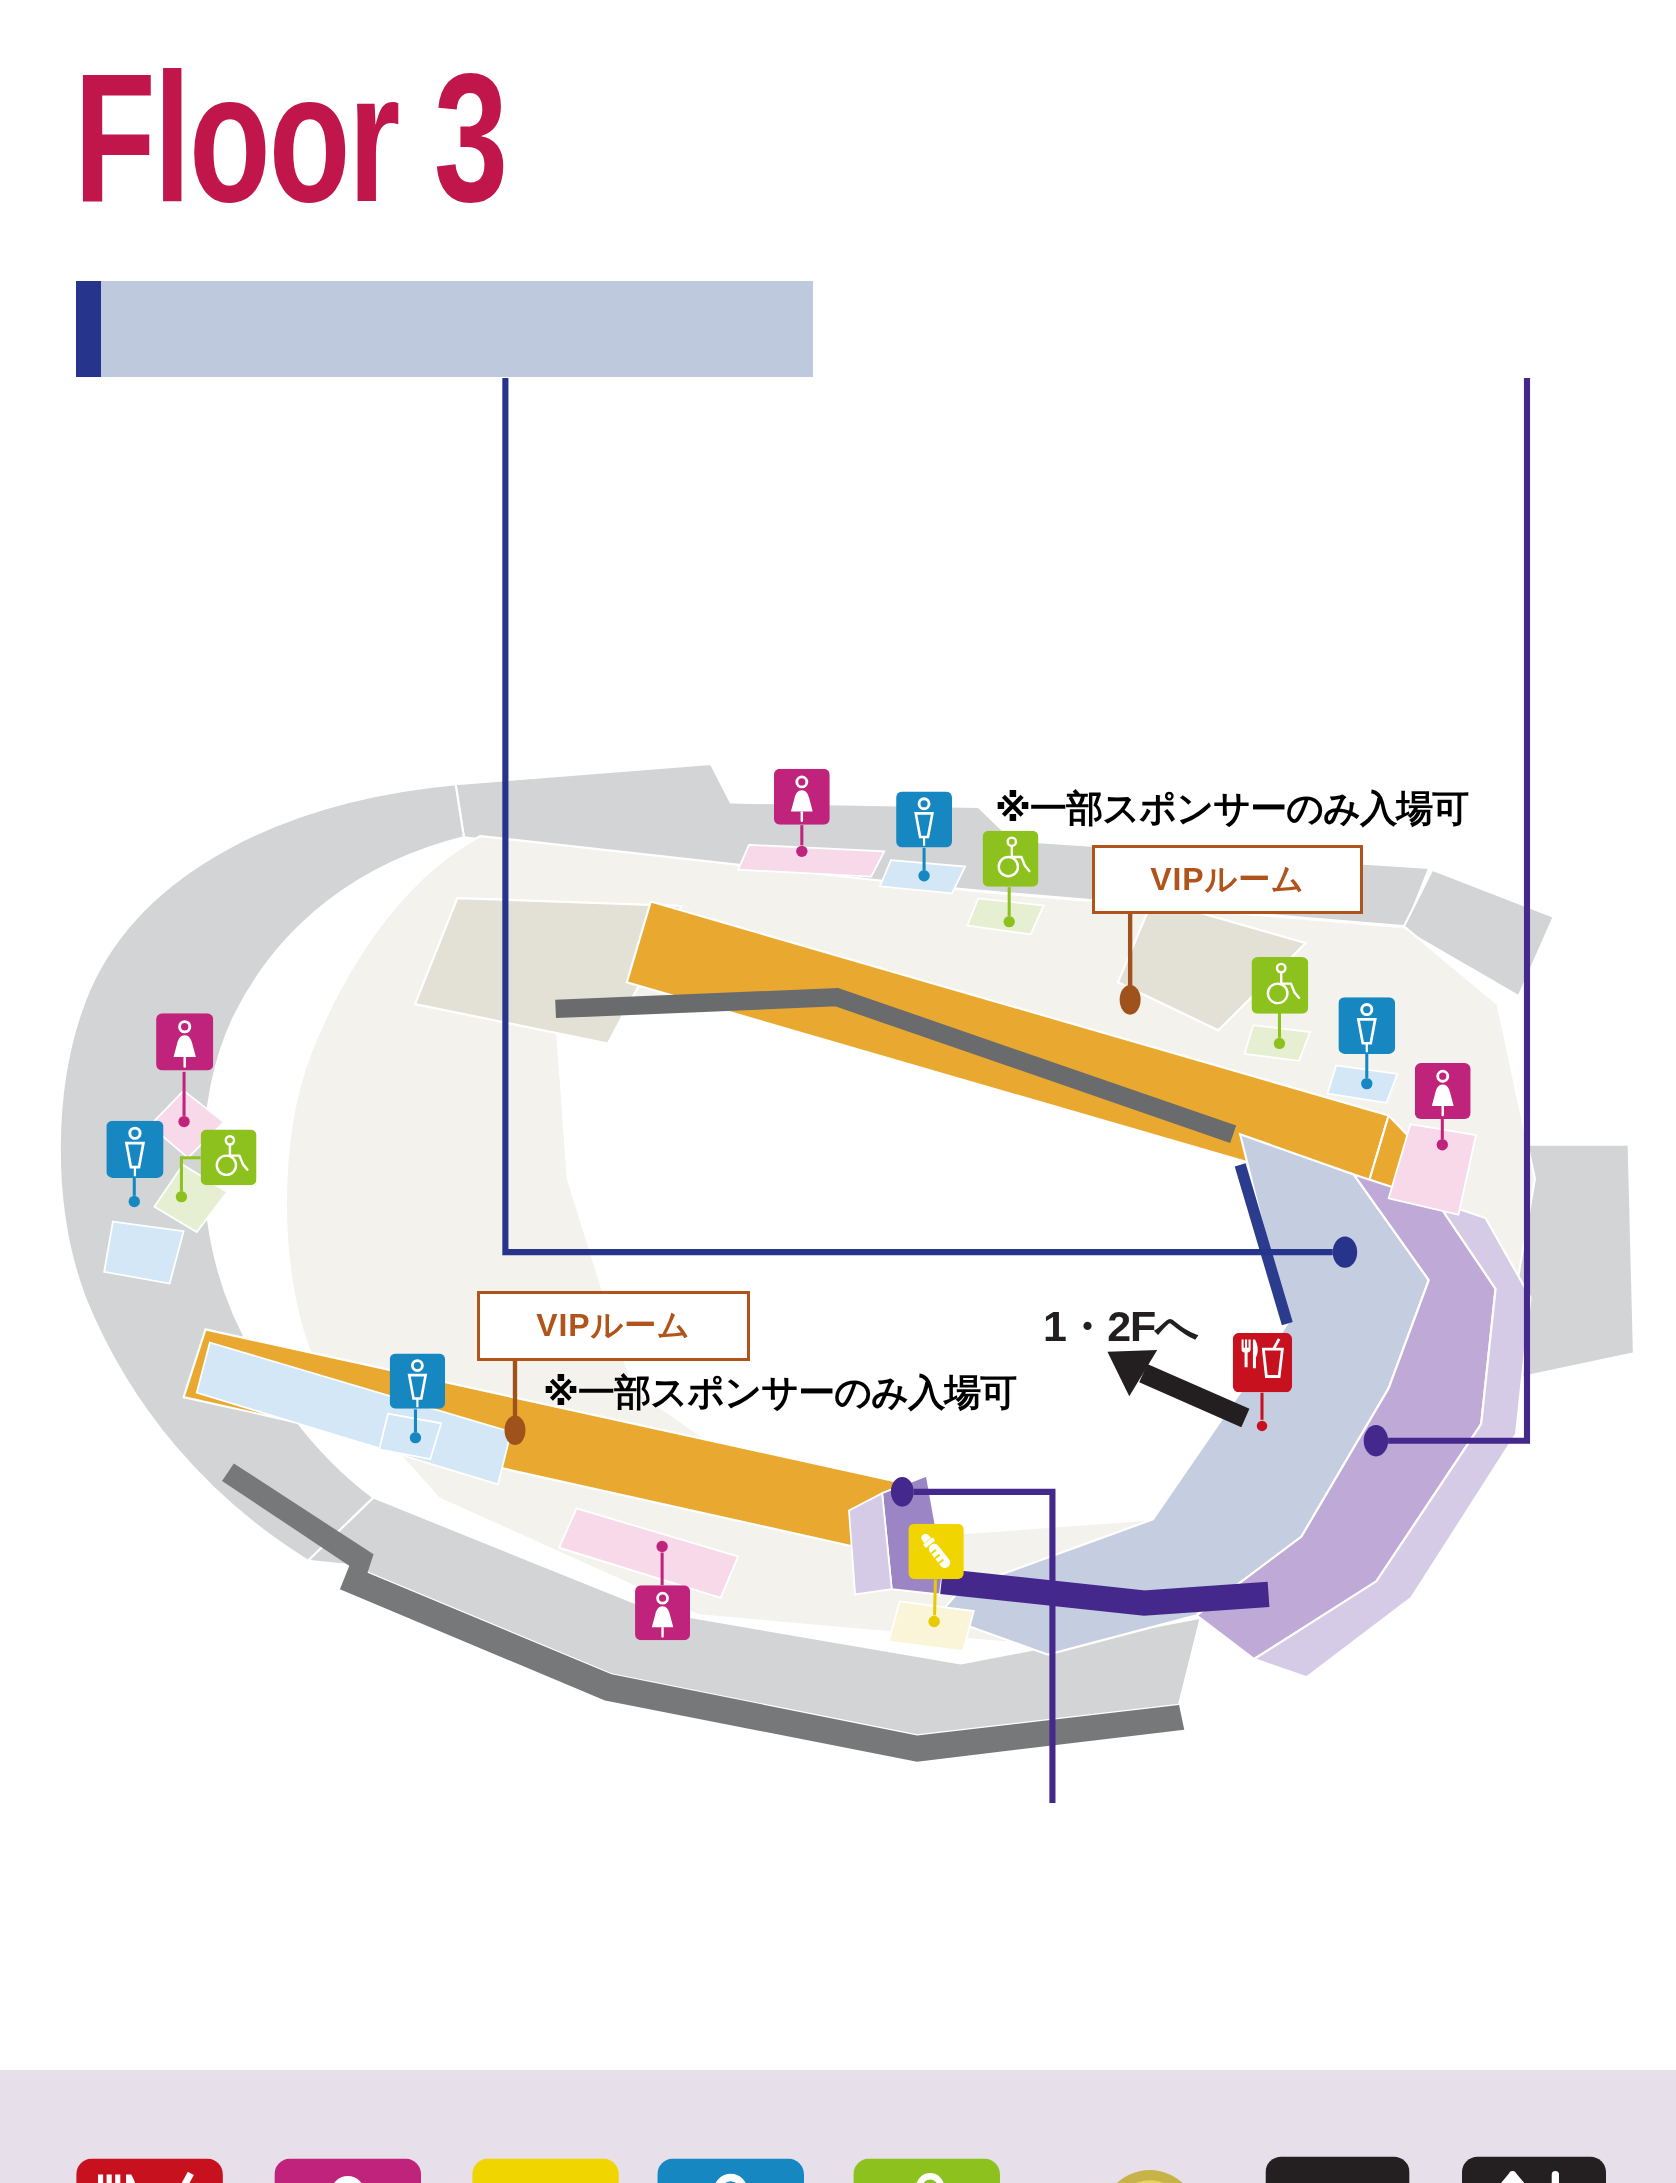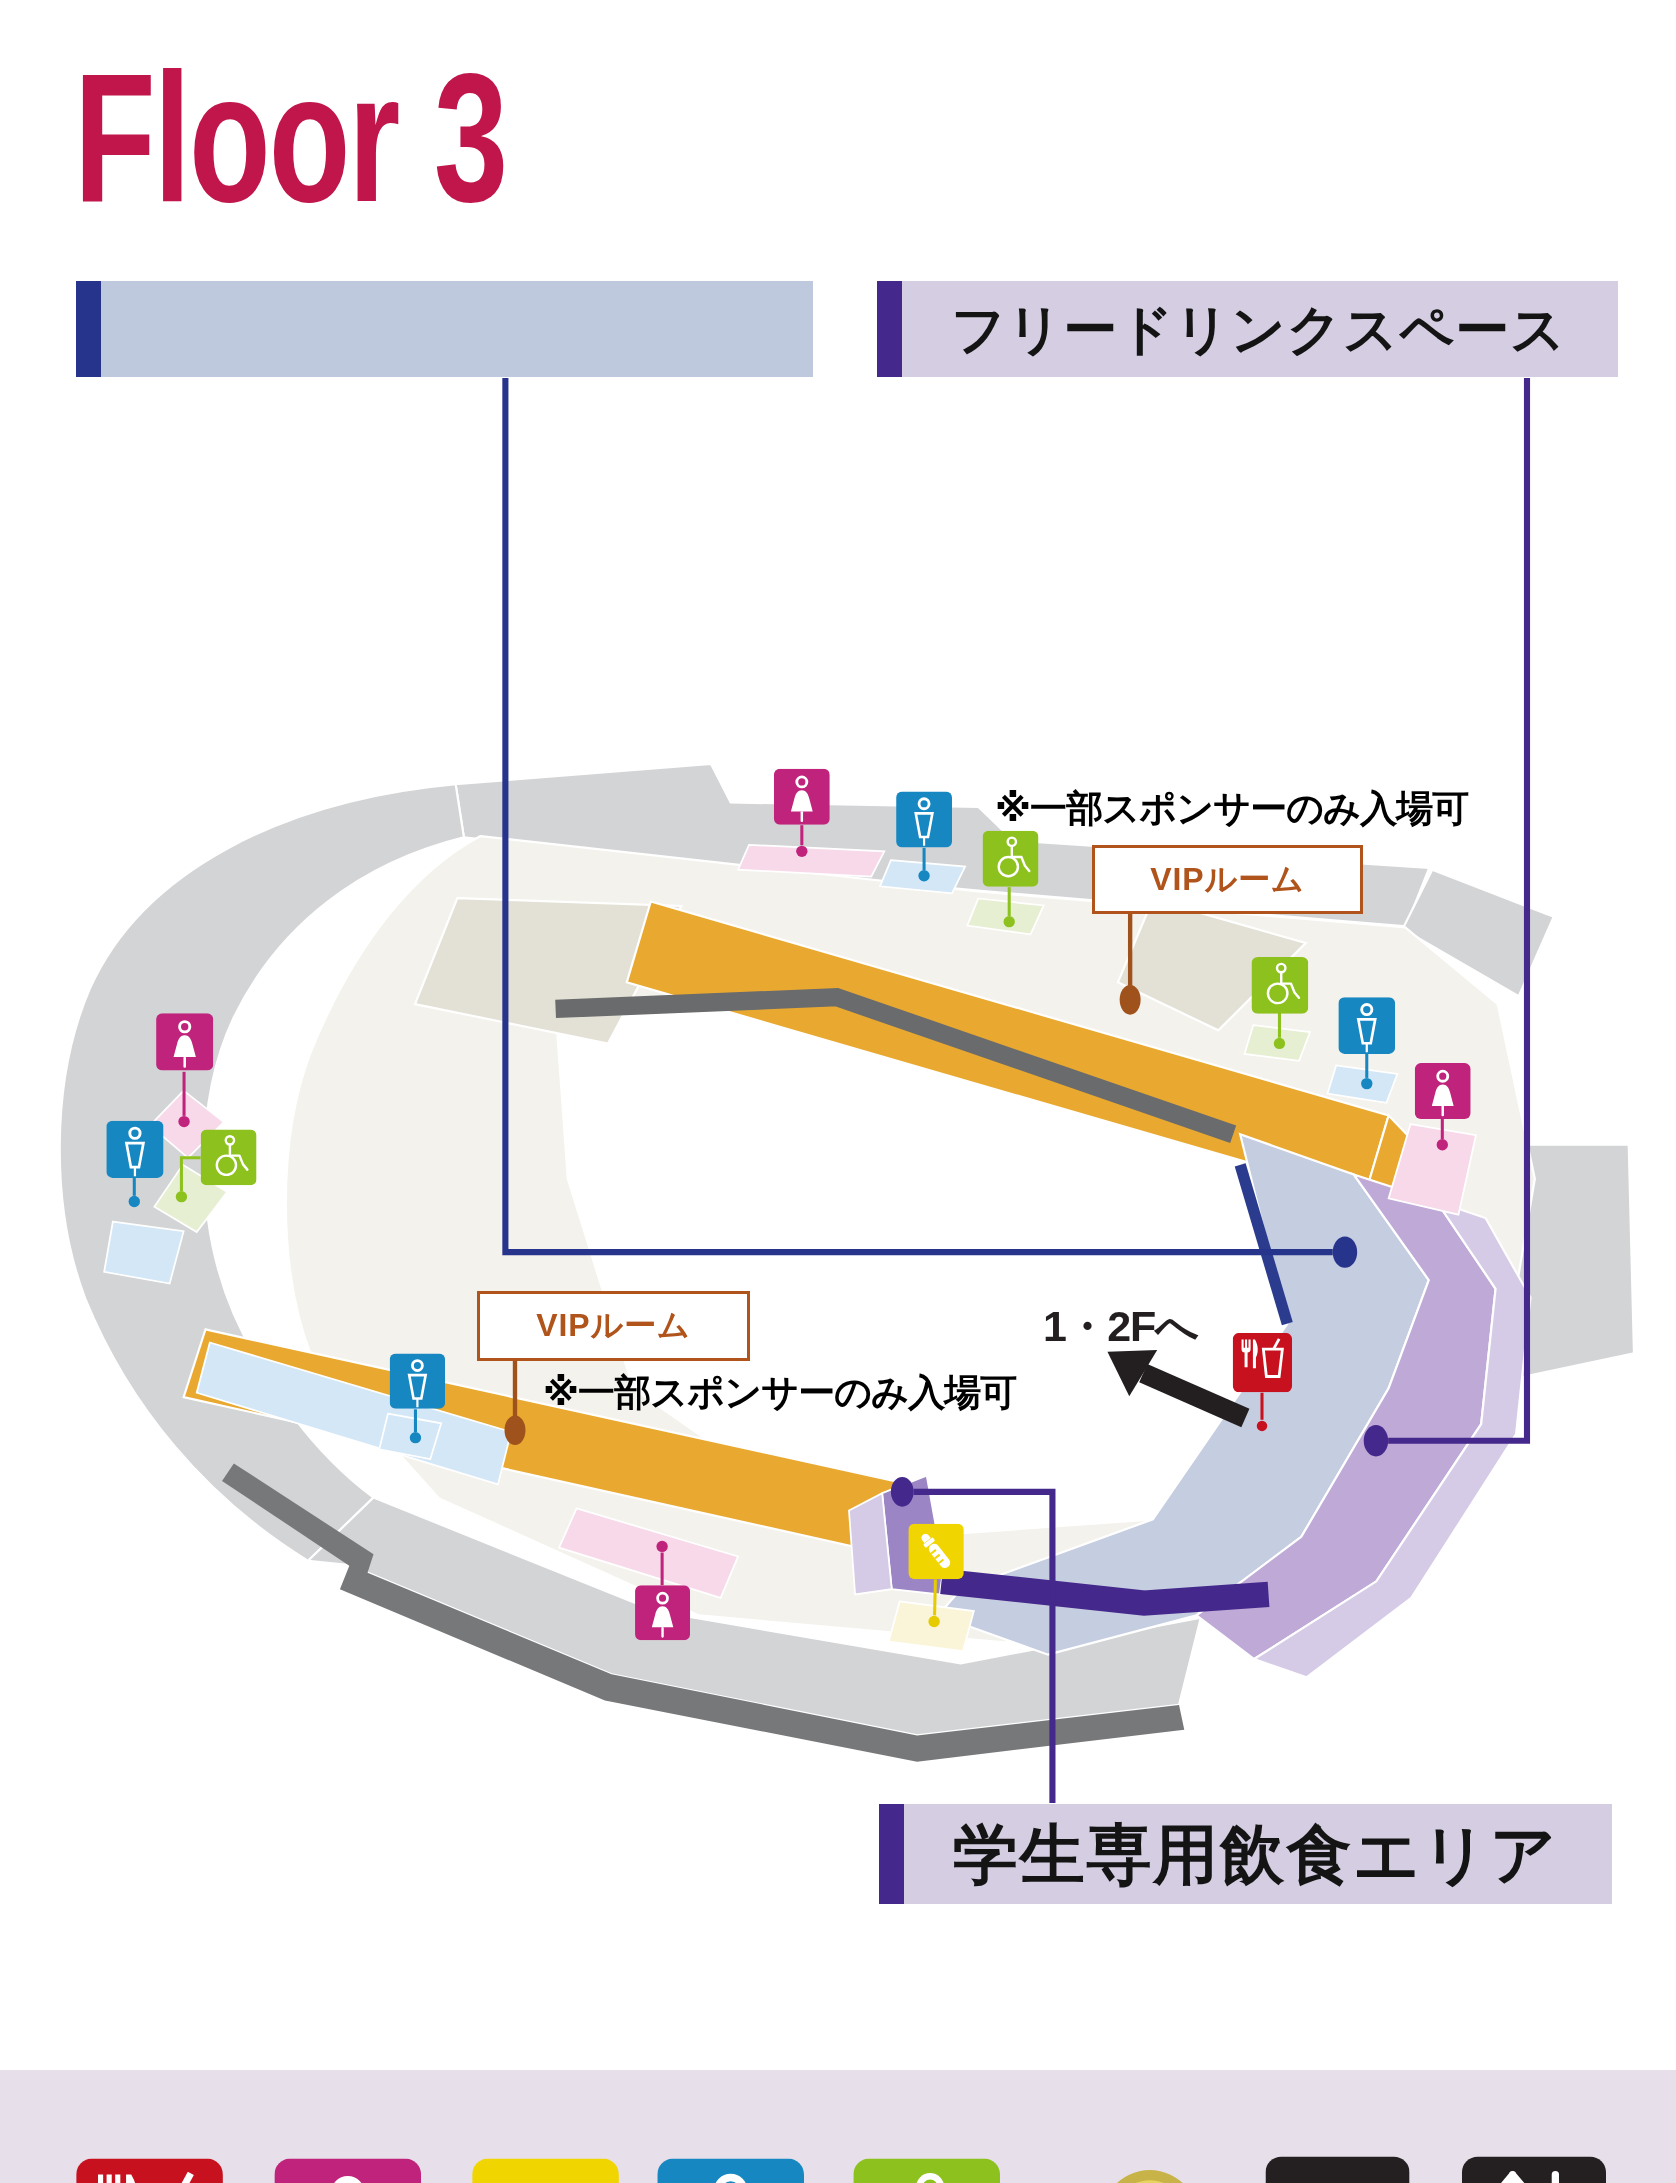--- a/index.html
+++ b/index.html
@@ -258,29 +258,21 @@
       </g>
     </g>
   </svg>
 
   <div class="abs title">Floor 3</div>
 
   <div class="hdr hdr-rest">
     <div class="bar"></div>
   </div>
 
-  <div class="hdr hdr-drink">
-    <div class="bar"></div>
-    <div class="txt">フリードリンクスペース</div>
-  </div>
-
-  <div class="hdr hdr-student">
-    <div class="bar"></div>
-    <div class="txt">学生専用飲食エリア</div>
-  </div>
+
 
   <div class="note" style="left:995px;top:784px;">※一部スポンサーのみ入場可</div>
   <div class="vipbox" style="left:1092px;top:845px;width:265px;height:63px;">VIPルーム</div>
 
   <div class="vipbox" style="left:477px;top:1291px;width:267px;height:64px;">VIPルーム</div>
   <div class="note" style="left:543px;top:1368px;">※一部スポンサーのみ入場可</div>
 
   <div class="floornav" style="left:1043px;top:1298px;">1・2Fへ</div>
 
   <div class="legend-panel"></div>

